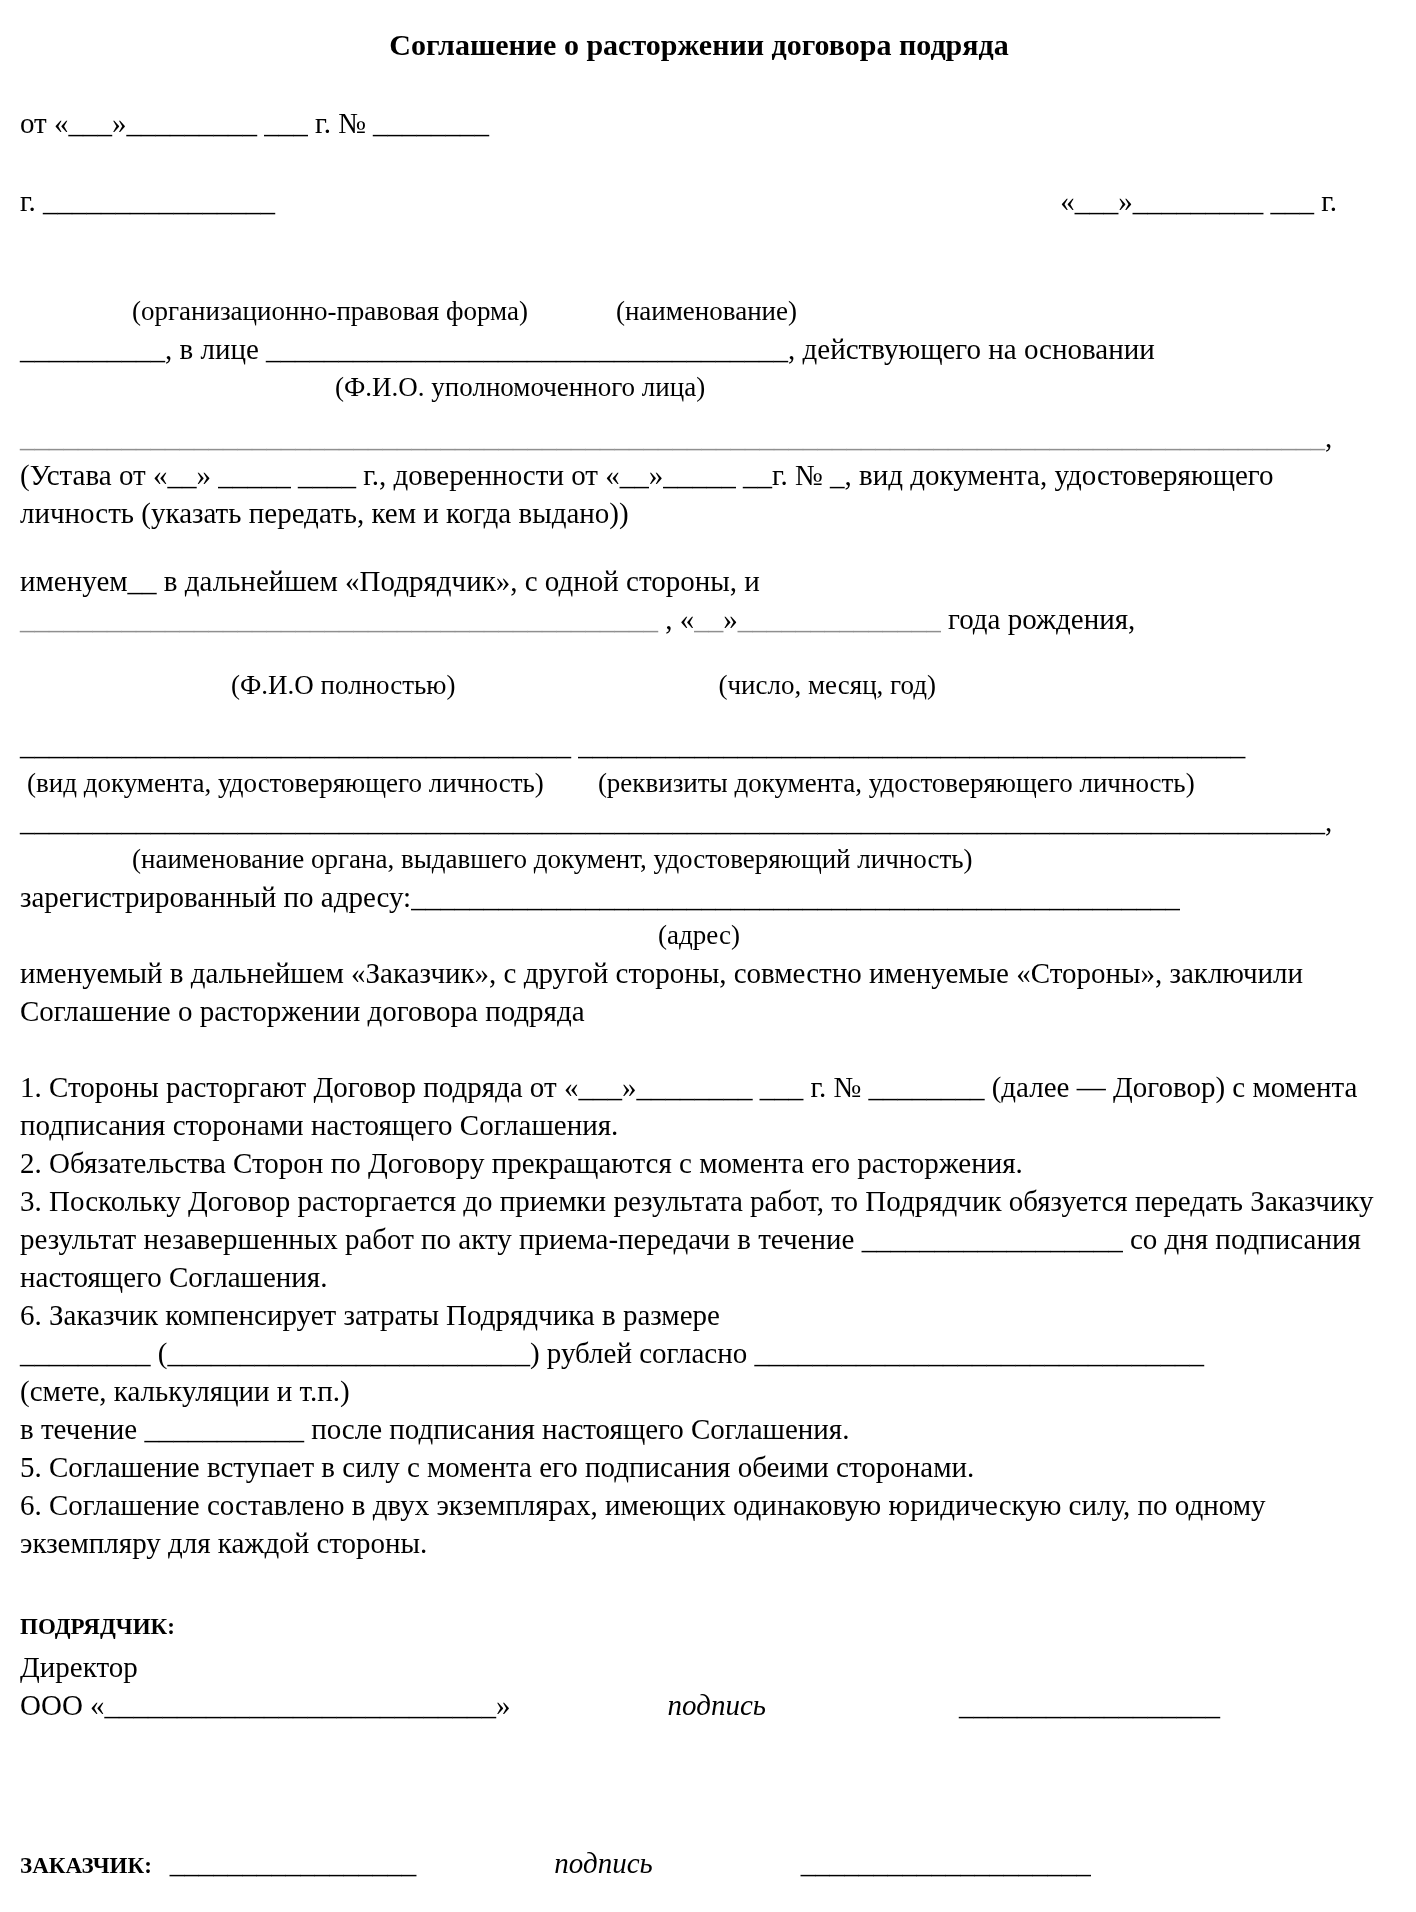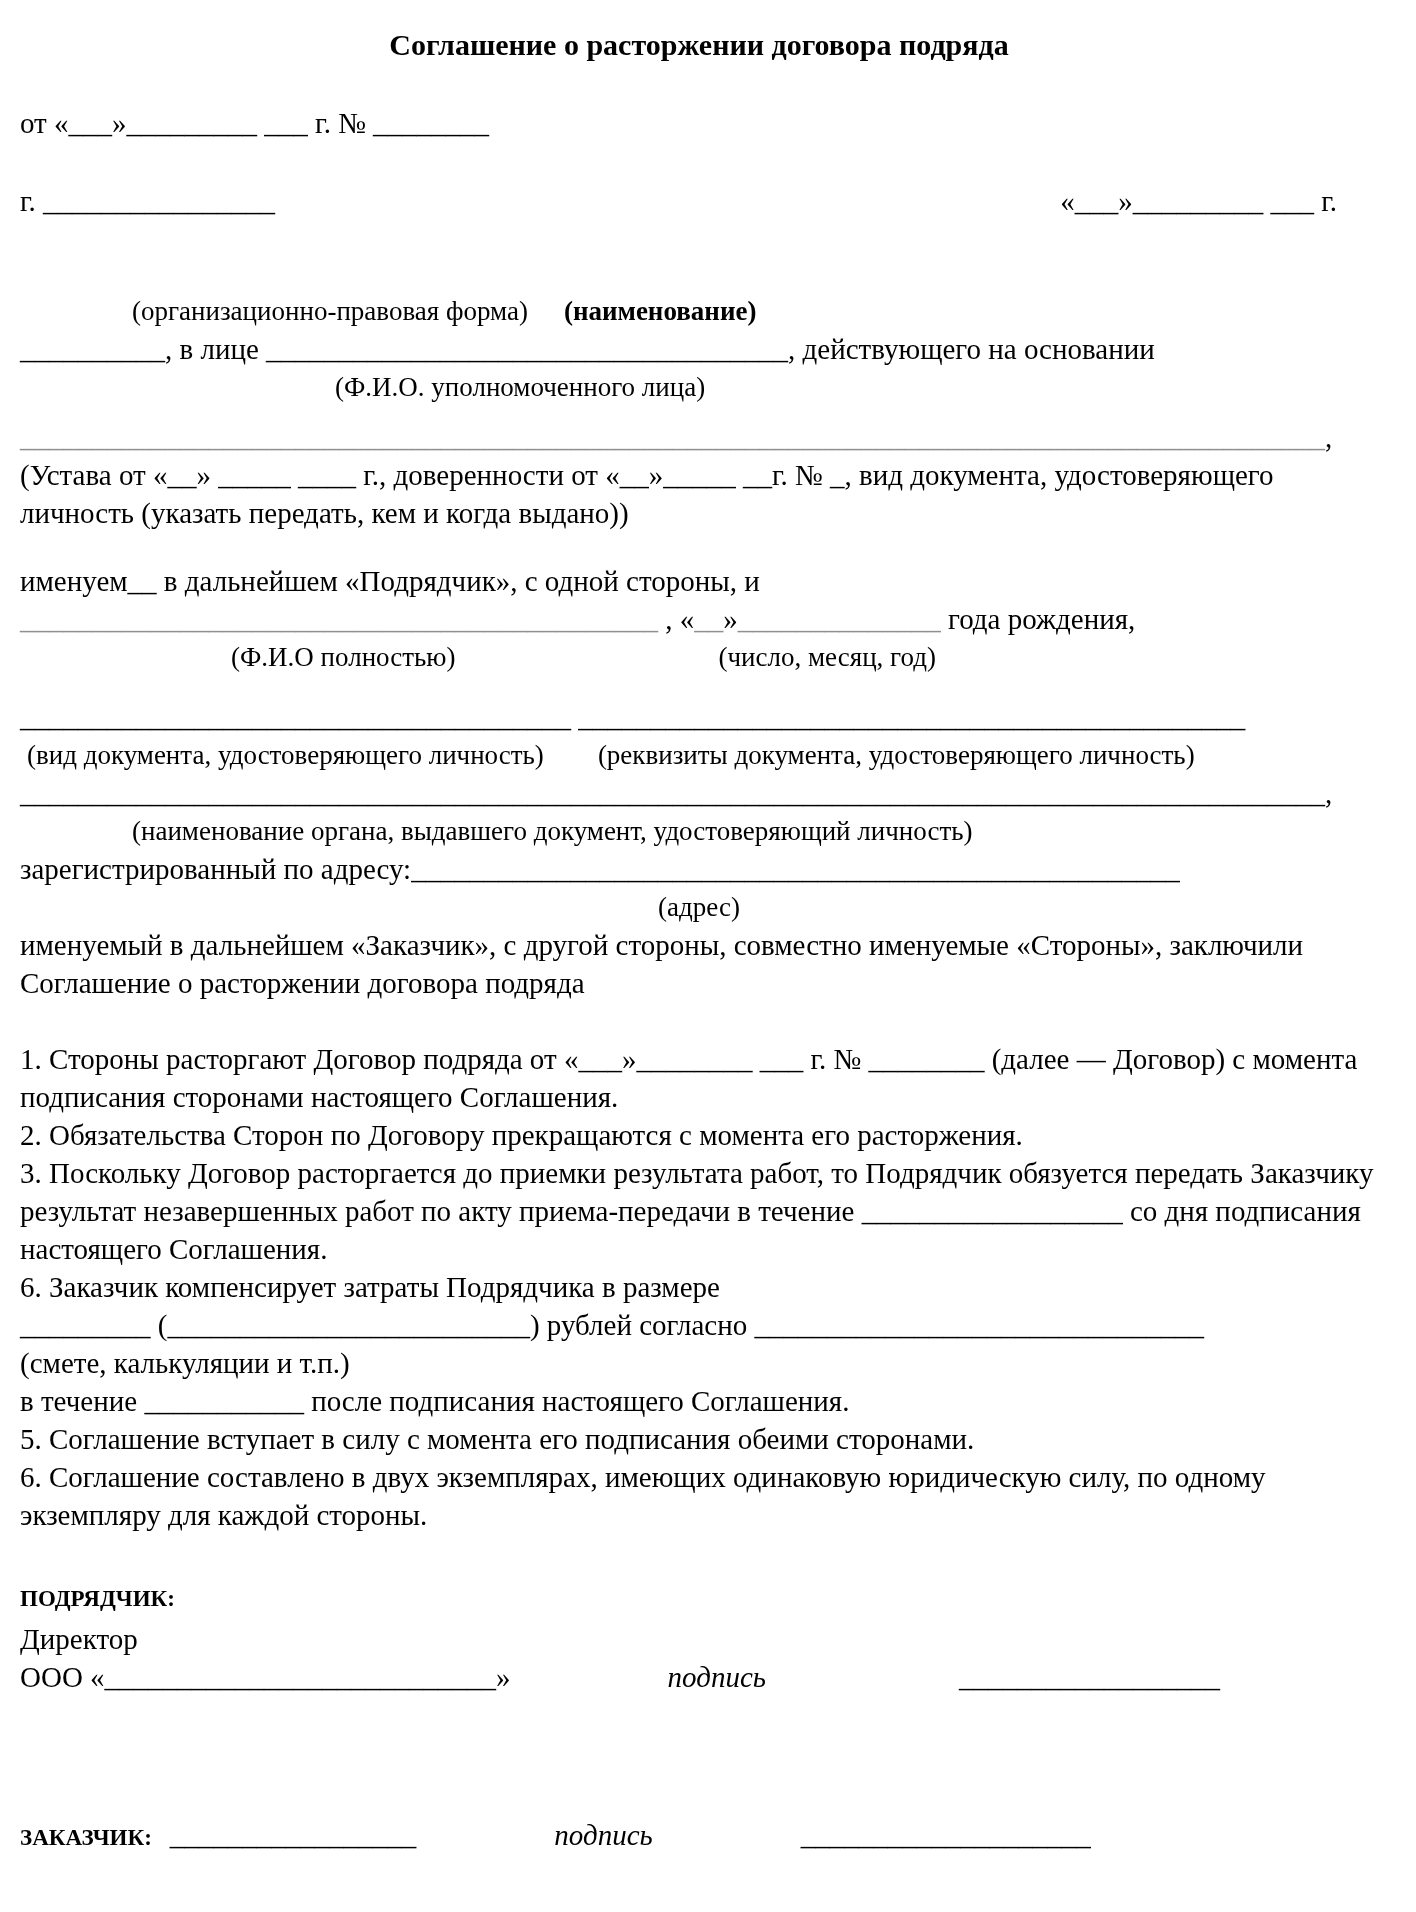--- a/index.html
+++ b/index.html
@@ -9,34 +9,34 @@
     padding:26px 38px 0 20px;
     font-family:"Liberation Serif","DejaVu Serif",serif;
     font-size:29px; line-height:38px; color:#000;
   }
   .line { white-space:nowrap; }
   .wrap { white-space:normal; }
   .title { text-align:center; font-weight:700; font-size:30px; margin-bottom:40px; }
   .mb40 { margin-bottom:40px; }
   .mb72 { margin-bottom:72px; }
   .mb12 { margin-bottom:12px; }
-  .mb22 { margin-bottom:22px; }
+  .mb22 { margin-bottom:22px;margin-top:28px; }
   .mb30 { margin-bottom:30px; }
   .mb38 { margin-bottom:38px; }
   .mb44 { margin-bottom:44px; }
   .mb120 { margin-bottom:120px; }
   .flex { display:flex; align-items:baseline;text-align:right; }
   .right-date { margin-left:auto; margin-right:41px; }
   .caption { font-size:27px; line-height:38px; }
   .gray { color:#8f8f8f; }
   .i { font-style:italic; }
   .sig-head { font-weight:700; font-size:23px; line-height:42px; }
   .ib { display:inline-block; }
   .ind112 { margin-left:112px; }
-  .ind80  { margin-left:36px;font-weight:bold; }
+  .ind80  { margin-left:88px; }
   .ind315 { margin-left:315px; }
   .ind211 { margin-left:211px; }
   .ind263 { margin-left:263px; }
   .ind7   { margin-left:7px; }
   .ind54  { margin-left:54px; }
   .center { text-align:center; }
   .ml157 { margin-left:157px; }
   .ml193 { margin-left:193px; }
   .ml18  { margin-left:18px; }
   .ml138 { margin-left:138px; }

